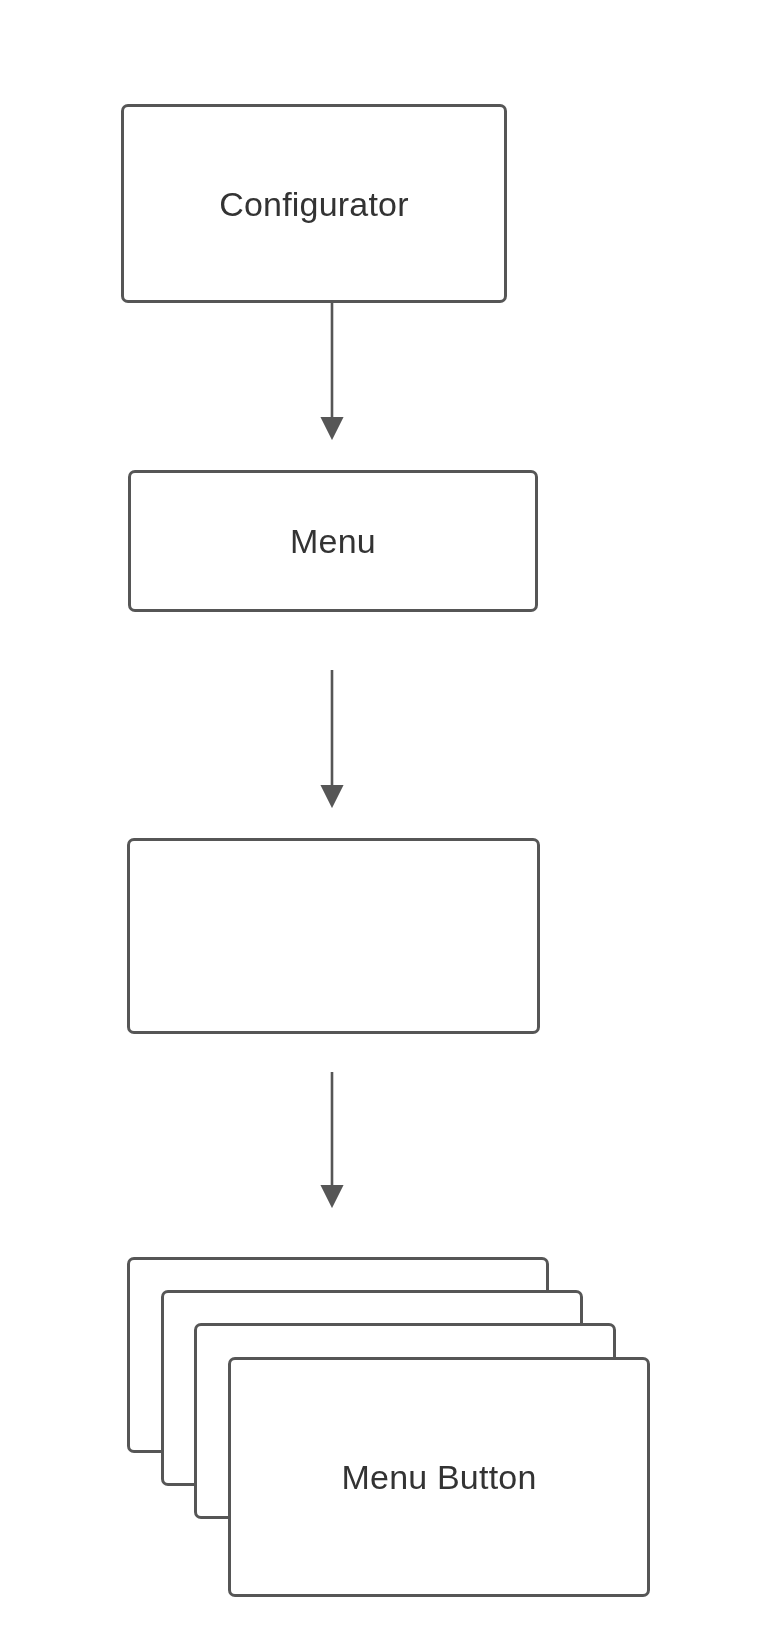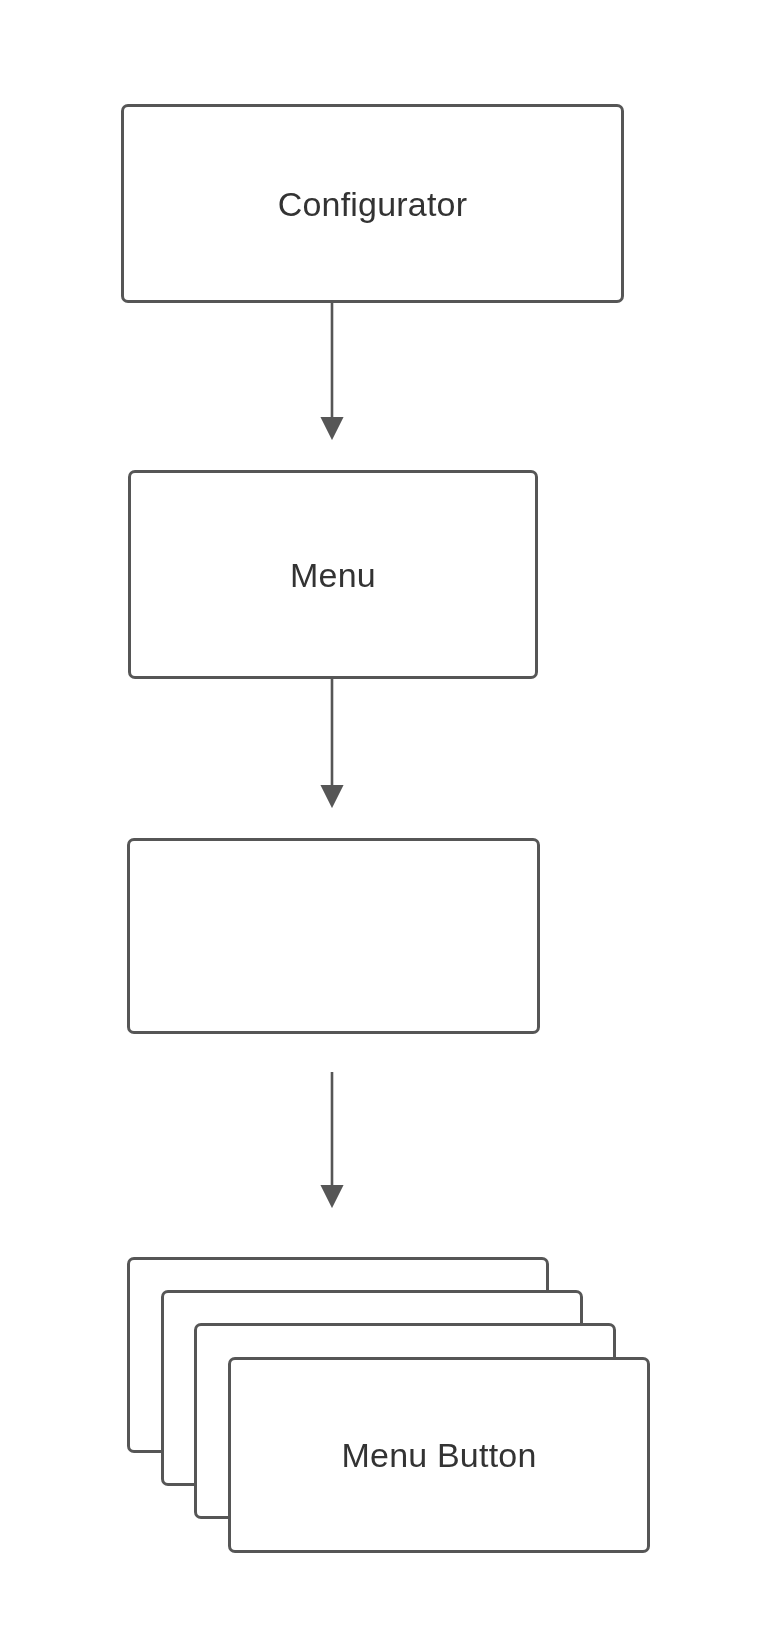--- a/index.html
+++ b/index.html
@@ -74,34 +74,34 @@
 
     <g>
       <line x1="332" y1="670" x2="332" y2="786" stroke="#565656" stroke-width="2.6" marker-end="url(#arrowhead)"></line>
     </g>
 
     <g>
       <line x1="332" y1="1072" x2="332" y2="1186" stroke="#565656" stroke-width="2.6" marker-end="url(#arrowhead)"></line>
     </g>
   </svg>
 
-  <div class="node" style="left:121px; top:104px; width:503px; height:199px; z-index:10;">
+  <div class="node" style="left:121px; top:104px; width:386px; height:199px; z-index:10;">
     <div class="node-label">Configurator</div>
   </div>
 
-  <div class="node" style="left:128px; top:470px; width:410px; height:209px; z-index:10;">
+  <div class="node" style="left:128px; top:470px; width:410px; height:142px; z-index:10;">
     <div class="node-label">Menu</div>
   </div>
 
   <div class="stack-shadow" style="left:127px; top:838px; width:413px; height:196px; z-index:11;"></div>
 
 
   <div class="stack-shadow" style="left:127px; top:1257px; width:422px; height:196px; z-index:11;"></div>
 
   <div class="stack-shadow" style="left:161px; top:1290px; width:422px; height:196px; z-index:12;"></div>
 
   <div class="stack-shadow" style="left:194px; top:1323px; width:422px; height:196px; z-index:13;"></div>
 
-  <div class="node" style="left:228px; top:1357px; width:422px; height:196px; z-index:14;">
+  <div class="node" style="left:228px; top:1357px; width:422px; height:240px; z-index:14;">
     <div class="node-label">Menu Button</div>
   </div>
 
 </div>
 
 </body></html>

